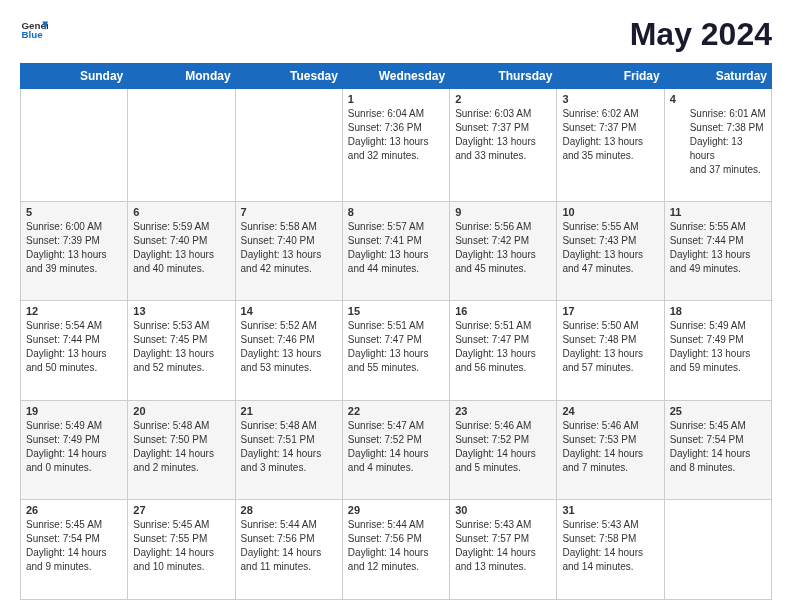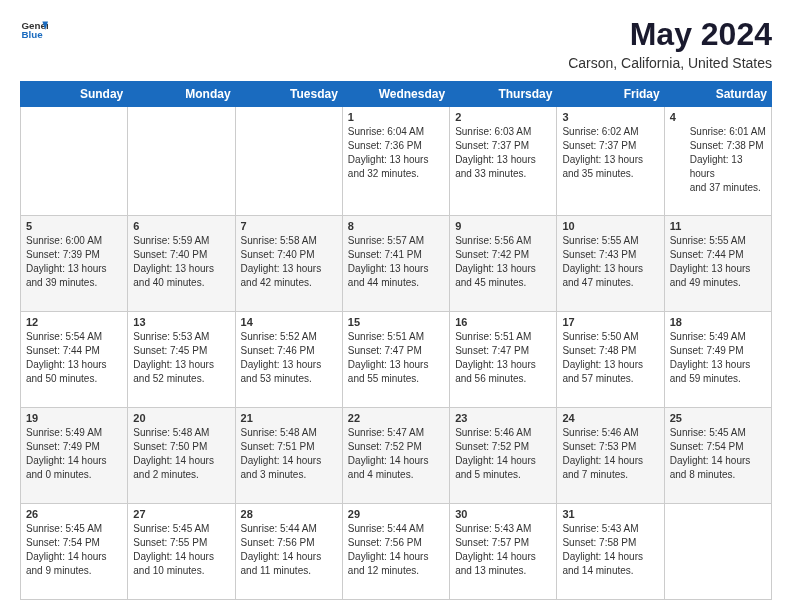--- a/index.html
+++ b/index.html
@@ -96,21 +96,20 @@
   <div class="header">
     <div class="logo">
       <svg class="logo-icon" viewBox="0 0 40 40">
         <text x="2" y="18" font-size="14" font-weight="bold" fill="#333" font-family="Arial">General</text>
         <text x="2" y="32" font-size="14" font-weight="bold" fill="#1a6bbf" font-family="Arial">Blue</text>
         <polygon points="32,8 40,8 36,20" fill="#1a6bbf"></polygon>
       </svg>
     </div>
     <div class="title-block">
       <div class="month-title">May 2024</div>
-      <div class="location">Carson, California, United States</div>
     </div>
   </div>
 
   <table class="calendar">
     <thead>
       <tr>
         <th>Sunday</th>
         <th>Monday</th>
         <th>Tuesday</th>
         <th>Wednesday</th>

